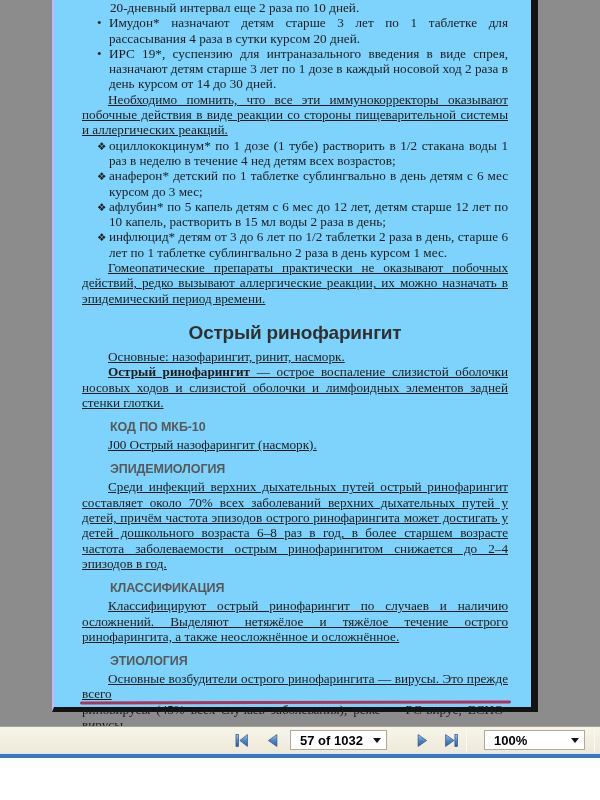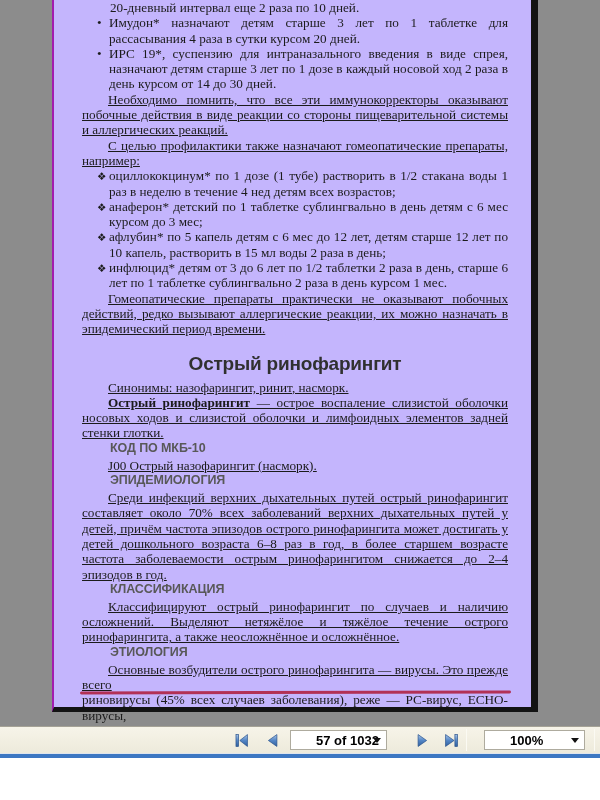--- a/index.html
+++ b/index.html
@@ -7,41 +7,41 @@
               font-family:"Liberation Serif", serif; }
 
   .viewer { position:relative; width:600px; height:800px; }
 
   
   .canvas { position:absolute; left:0; top:0; width:600px; height:726px;
             background:#8c8c8c; overflow:hidden; }
 
   
   .doc-page { position:absolute; left:52px; top:0; width:486px; height:712px;
-              background:#c4b5fd;
-              border-left:2px solid #a21caf;
+              background:#7dd3fc;
+              border-left:2px solid #c4b5fd;
               border-right:7px solid #131313;
               border-bottom:5px solid #131313;
               padding:0 23px 0 28px;
               color:#1b1b1b; font-size:13.2px; line-height:15.3px; }
 
   .jp { text-align:justify; }
   .indent { text-indent:26px;text-decoration:underline; }
   .contline { padding-left:28px; }
 
   .li { position:relative; padding-left:27px; text-align:justify; }
   .li .mark { position:absolute; left:15px; top:0; text-indent:0; }
   .li .mark.diamond { font-size:10.5px; top:1px; }
 
   .h1 { font-family:"Liberation Sans", sans-serif; font-weight:bold;
         font-size:19px; line-height:20px; color:#303030; text-align:center;
         letter-spacing:-0.2px; margin-top:17px; margin-bottom:6px; }
   .h2 { font-family:"Liberation Sans", sans-serif; font-weight:bold;
         font-size:12.5px; line-height:14px; color:#585858;
-        letter-spacing:-0.1px; margin-top:0; margin-bottom:3px;padding-left:28px; }
+        letter-spacing:-0.1px; margin-top:10px; margin-bottom:3px;padding-left:28px; }
   .bold { font-weight:bold; }
 
   
   .uline { position:relative; text-align:justify; }
   .ul-just { text-align-last:justify; }
   .uline .bar { position:absolute; height:3px; background:#b23156;
                 border-radius:2px; bottom:-2px; }
   .bar1 { left:-2px; right:-3px; transform:rotate(-0.12deg); }
 
   
@@ -51,21 +51,21 @@
              display:flex; align-items:center; }
   .tb-spacer { flex:1; }
   .nav-btn { width:20px; height:20px; border:none; background:transparent;
              padding:1px; cursor:pointer; display:flex; align-items:center;
              justify-content:center; }
   .nav-btn svg { width:17px; height:17px; display:block; }
   .combo { height:20px; background:#ffffff; border:1px solid #aeab9e;
            display:flex; align-items:center; position:relative;
            font-family:"Liberation Sans", sans-serif; font-weight:bold;
            font-size:13px; color:#000; cursor:pointer; }
-  .combo .val { padding-left:25px; white-space:nowrap; }
+  .combo .val { padding-left:9px; white-space:nowrap; }
   .combo .arrow { position:absolute; right:5px; top:7px; width:0; height:0;
                   border-left:4px solid transparent; border-right:4px solid transparent;
                   border-top:5px solid #111; }
   .combo-page { width:97px; margin-left:7px; margin-right:24px; }
   .combo-zoom { width:101px; margin-left:17px; margin-right:4px; }
   .tb-sep { width:1px; height:22px; background:#bdbaac; margin-left:5px;
             border-right:1px solid #fbfaf3; }
 
   .blue-line { position:absolute; left:0; top:753px; width:600px; height:5px;
                background:#3c77c2; border-top:1px solid #dfe5ec; }
@@ -85,21 +85,20 @@
       <div class="li">
         <span class="mark">•</span>
         <span>Имудон* назначают детям старше 3 лет по 1 таблетке для рассасывания 4 раза в сутки курсом 20 дней.</span>
       </div>
       <div class="li">
         <span class="mark">•</span>
         <span>ИРС 19*, суспензию для интраназального введения в виде спрея, назначают детям старше 3 лет по 1 дозе в каждый носовой ход 2 раза в день курсом от 14 до 30 дней.</span>
       </div>
 
       <div class="jp indent">Необходимо помнить, что все эти иммунокорректоры оказывают побочные действия в виде реакции со стороны пищеварительной системы и аллергических реакций.</div>
-      <div class="jp indent">С целью профилактики также назначают гомеопатические препараты, например:</div>
 
       <div class="li">
         <span class="mark diamond">❖</span>
         <span>оциллококцинум* по 1 дозе (1 тубе) растворить в 1/2 стакана воды 1 раз в неделю в течение 4 нед детям всех возрастов;</span>
       </div>
       <div class="li">
         <span class="mark diamond">❖</span>
         <span>анаферон* детский по 1 таблетке сублингвально в день детям с 6 мес курсом до 3 мес;</span>
       </div>
       <div class="li">
@@ -108,21 +107,21 @@
       </div>
       <div class="li">
         <span class="mark diamond">❖</span>
         <span>инфлюцид* детям от 3 до 6 лет по 1/2 таблетки 2 раза в день, старше 6 лет по 1 таблетке сублингвально 2 раза в день курсом 1 мес.</span>
       </div>
 
       <div class="jp indent">Гомеопатические препараты практически не оказывают побочных действий, редко вызывают аллергические реакции, их можно назначать в эпидемический период времени.</div>
 
       <div class="h1">Острый ринофарингит</div>
 
-      <div class="jp indent">Синонимы: назофарингит, ринит, насморк.</div>
+      <div class="jp indent">Основные: назофарингит, ринит, насморк.</div>
 
       <div class="jp indent">
         <span class="bold">Острый ринофарингит</span><span> — острое воспаление слизистой оболочки носовых ходов и слизистой оболочки и лимфоидных элементов задней стенки глотки.</span>
       </div>
 
       <div class="h2">КОД ПО МКБ-10</div>
       <div class="jp indent">J00 Острый назофарингит (насморк).</div>
 
       <div class="h2">ЭПИДЕМИОЛОГИЯ</div>
       <div class="jp indent">Среди инфекций верхних дыхательных путей острый ринофарингит составляет около 70% всех заболеваний верхних дыхательных путей у детей, причём частота эпизодов острого ринофарингита может достигать у детей дошкольного возраста 6–8 раз в год, в более старшем возрасте частота заболеваемости острым ринофарингитом снижается до 2–4 эпизодов в год.</div>

